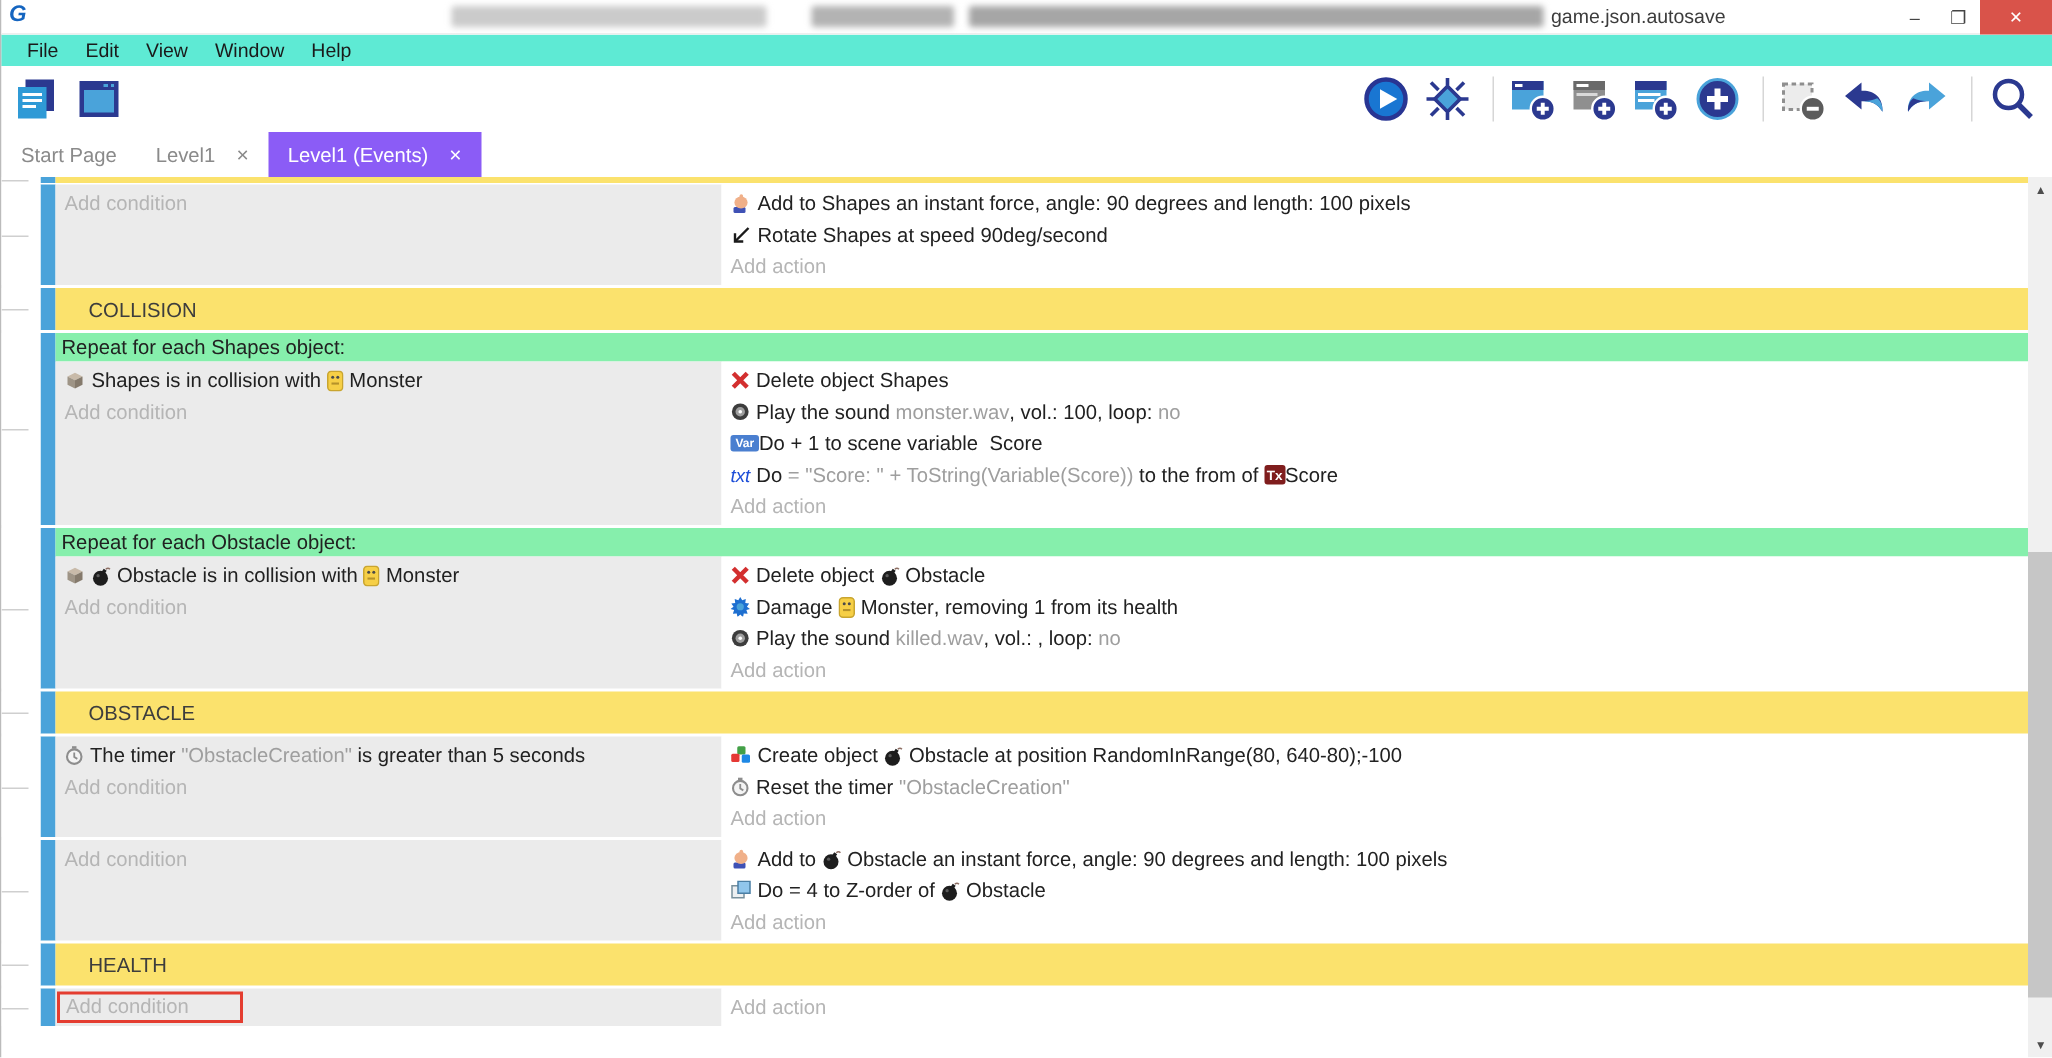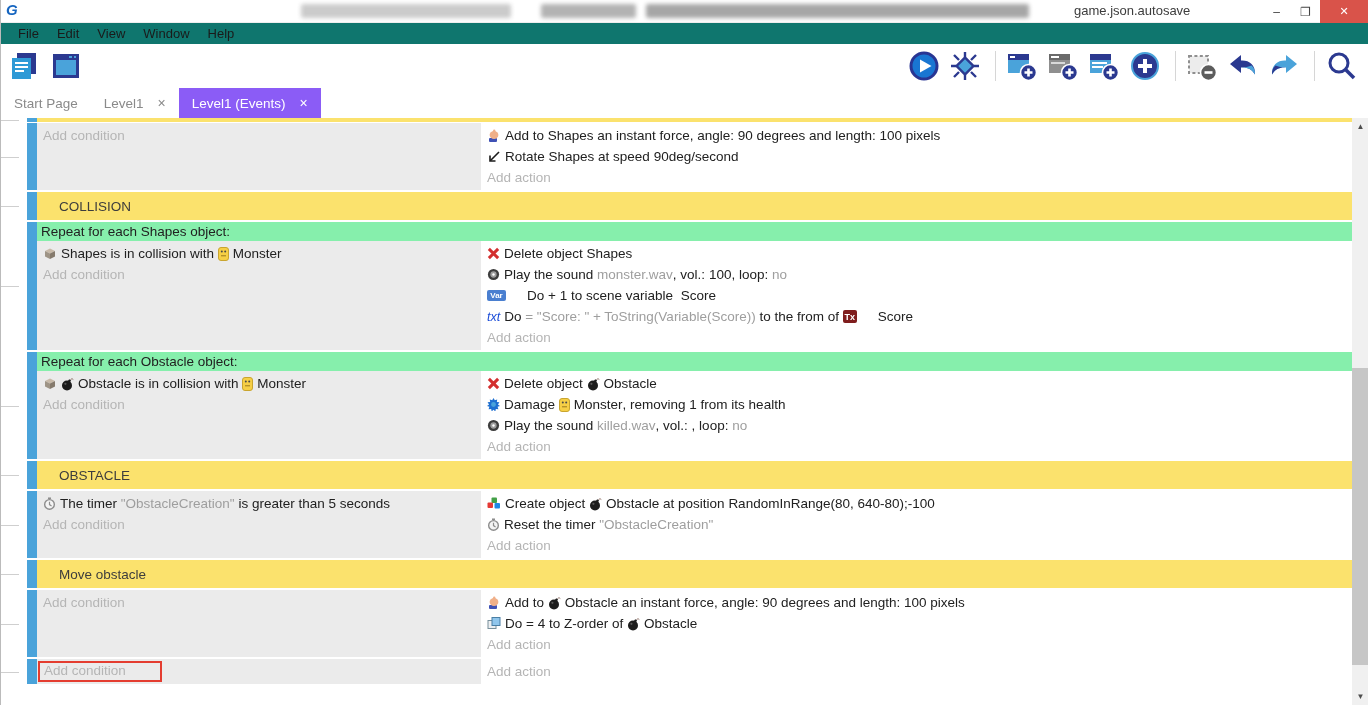--- a/index.html
+++ b/index.html
@@ -5,28 +5,28 @@
   * { margin:0; padding:0; box-sizing:border-box; }
   html,body { width:1368px; height:705px; overflow:hidden; background:#fff;
     font-family:"Liberation Sans", sans-serif; }
   .window { width:1368px; height:705px; border-left:1px solid #bbb; position:relative; background:#fff; }
 
   
   .titlebar { height:23px; position:relative; background:#fff; border-bottom:1px solid #eee; }
   .app-logo { position:absolute; left:5px; top:1px; font-size:15px; font-weight:bold; color:#1565c0;
     font-style:italic; }
   .redact { position:absolute; top:4px; height:14px; filter:blur(2px); border-radius:2px; }
-  .title-text { position:absolute; left:1073px; top:3px; font-size:13px; color:#3c3c3c; }
+  .title-text { position:absolute; left:1033px; top:3px; font-size:13px; color:#3c3c3c; }
   .win-controls { position:absolute; right:0; top:0; height:23px; display:flex; }
   .win-btn { width:29px; height:23px; display:flex; align-items:center; justify-content:center;
     font-size:12px; color:#444; }
   .win-btn.close { width:48px; background:#d9534a; color:#fff; font-size:11px; }
 
   
-  .menubar { height:21px; display:flex; align-items:center; padding-left:8px; background:#0f766e; }
+  .menubar { height:21px; display:flex; align-items:center; padding-left:8px; background:#5eead4; }
   .menu-item { font-size:13px; color:#1a1a1a; padding:0 9px; height:21px; display:flex; align-items:center; }
 
   
   .toolbar { height:44px; display:flex; align-items:center; background:#fff; padding:0 8px; }
   .tb-left { display:flex; align-items:center; gap:8px; }
   .tb-right { margin-left:auto; display:flex; align-items:center; gap:7px; }
   .tb-btn { width:34px; height:34px; display:flex; align-items:center; justify-content:center; }
   .tb-btn svg { width:32px; height:32px; }
   .tb-sep { width:1px; height:30px; background:#d6d6d6; margin:0 4px; }
 
@@ -60,21 +60,21 @@
 
   .line { min-height:21px; display:flex; align-items:center; padding-left:6px;
     font-size:13.5px; color:#212121; white-space:pre; }
   .seg { white-space:pre; }
   .muted { color:#9e9e9e; }
   .ph { color:#b5b5b5; }
   .hl-red { display:inline-block; border:2px solid #e43d30; width:124px; padding:0 0 2px 4px; margin-left:-5px; }
 
   .icon { display:inline-flex; align-items:center; justify-content:center; margin-right:4px; flex:none; }
   .icon svg { display:block; }
-  .badge { display:inline-flex; align-items:center; justify-content:center; margin-right:21px;
+  .badge { display:inline-flex; align-items:center; justify-content:center; margin-right:0;
     border-radius:2px; color:#fff; flex:none; }
   .badge-var { width:19px; height:11px; background:#4a7fd0; font-size:8px; font-weight:bold; }
   .badge-tx { width:14px; height:13px; background:#7f1d1d; font-size:9px; font-weight:bold; }
   .badge-txt { color:#1d4ed8; font-style:italic; font-size:12.5px; margin-right:4px; }
 
   
   .vscroll { position:absolute; top:0; right:0; width:17px; height:587px; background:#f0f0f0; }
   .vs-arrow { position:absolute; left:0; width:17px; height:17px; display:flex; align-items:center;
     justify-content:center; font-size:8px; color:#4d4d4d; }
   .vs-up { top:0; } .vs-down { bottom:0; }
@@ -439,31 +439,20 @@
               </div>
             </div>
           </div>
         </div>
         <div class="row">
           <div class="gutter">
             <div class="tick"></div>
           </div>
           <div class="bar"></div>
           <div class="content">
-            <div class="comment">
-              <span>Move obstacle</span>
-            </div>
-          </div>
-        </div>
-        <div class="row">
-          <div class="gutter">
-            <div class="tick"></div>
-          </div>
-          <div class="bar"></div>
-          <div class="content">
             <div class="evt-body">
               <div class="conds">
                 <div class="line"><span class="seg ph">Add condition</span></div>
               </div>
               <div class="acts">
                 <div class="line"><span class="icon"><svg width="14" height="14" viewBox="0 0 14 14">
                       <rect x="2" y="9" width="8" height="4" rx="1" fill="#3f51b5"></rect>
                       <ellipse cx="7" cy="6" rx="4.4" ry="4" fill="#f0b089"></ellipse>
                       <rect x="6" y="0.5" width="2.4" height="5" rx="1.2" fill="#f0b089"></rect>
                     </svg></span><span class="seg">Add to </span><span class="icon"><svg width="13" height="14" viewBox="0 0 13 14">
@@ -485,20 +474,31 @@
               </div>
             </div>
           </div>
         </div>
         <div class="row">
           <div class="gutter">
             <div class="tick"></div>
           </div>
           <div class="bar"></div>
           <div class="content">
+            <div class="comment">
+              <span>HEALTH</span>
+            </div>
+          </div>
+        </div>
+        <div class="row">
+          <div class="gutter">
+            <div class="tick"></div>
+          </div>
+          <div class="bar"></div>
+          <div class="content">
             <div class="evt-body">
               <div class="conds">
                 <div class="line"><span class="hl-red"><span class="seg ph">Add condition</span></span></div>
               </div>
               <div class="acts">
                 <div class="line"><span class="seg ph">Add action</span></div>
               </div>
             </div>
           </div>
         </div>

